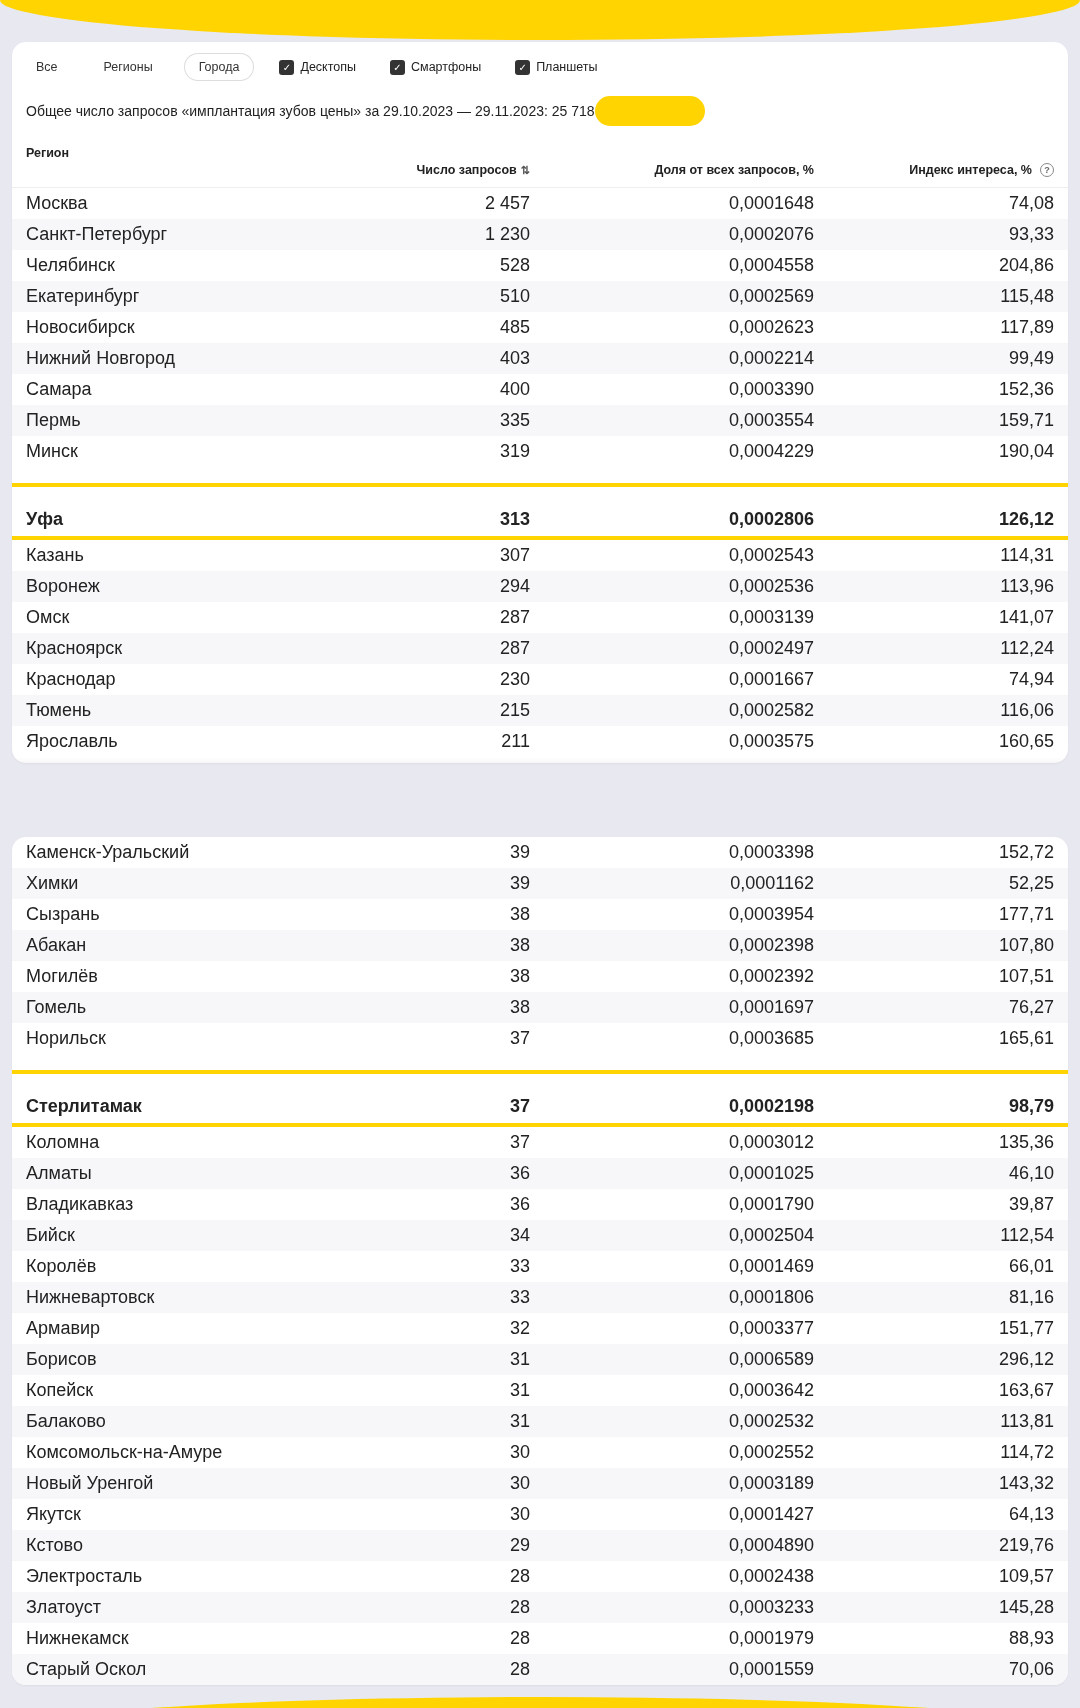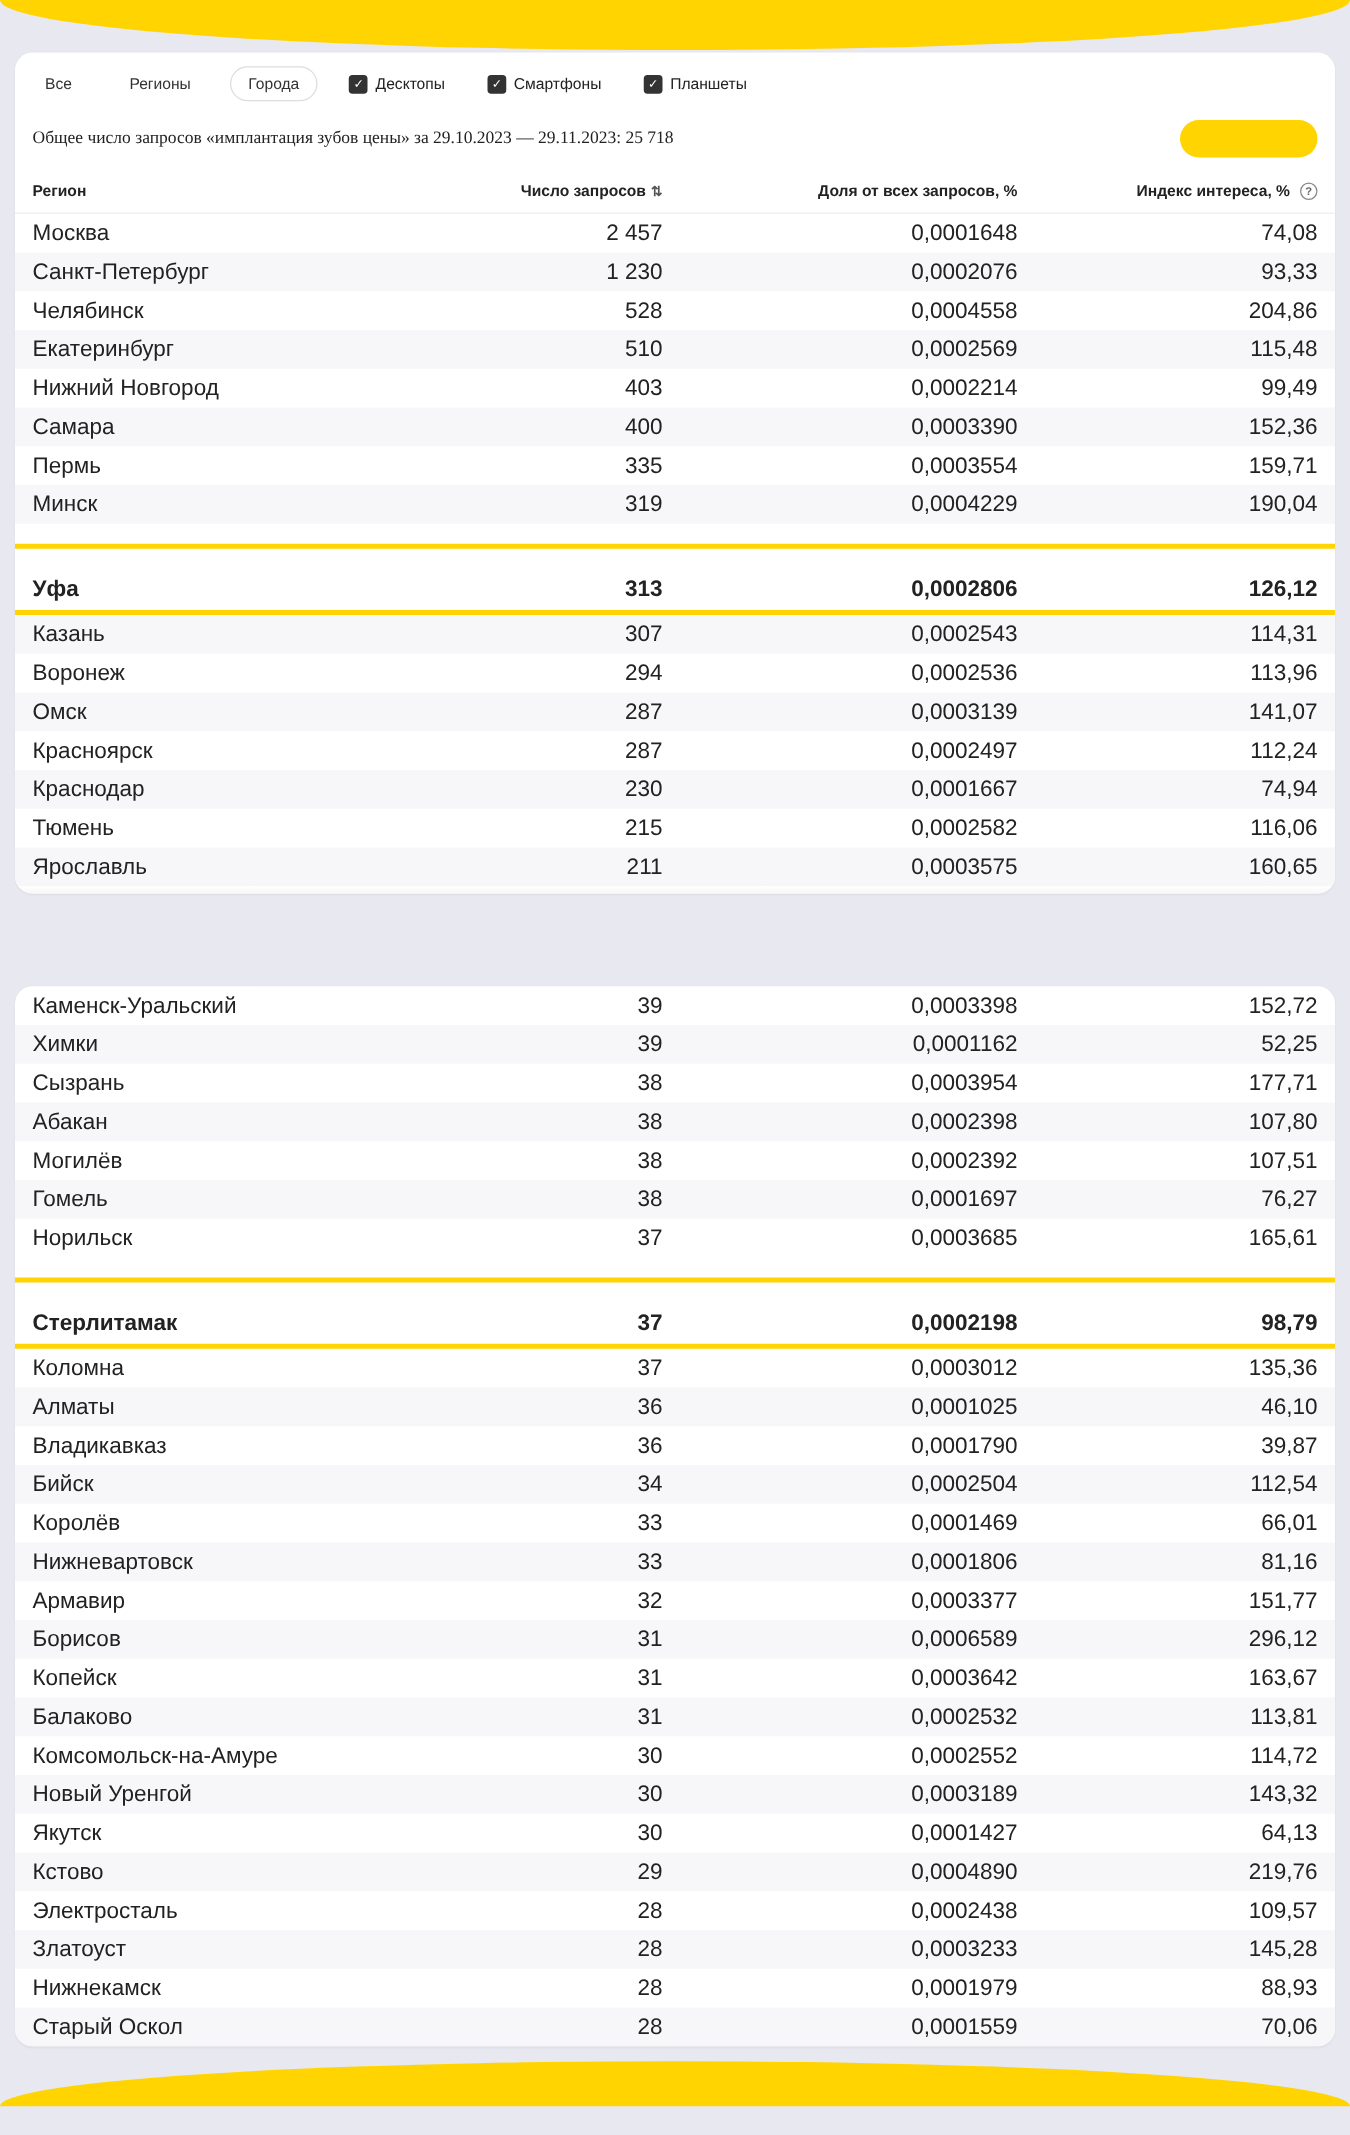--- a/index.html
+++ b/index.html
@@ -51,43 +51,42 @@
   background: #333;
   border-radius: 3px;
   display: inline-flex;
   align-items: center;
   justify-content: center;
   color: #fff;
   font-size: 10px;
 }
 .summary-row {
   display: flex;
-  justify-content: space-between;
+  justify-content: flex-start;
   align-items: center;
   padding: 6px 14px 10px 14px;
-  font-family: Liberation Serif, serif;
 }
 .summary-text { font-size: 14px; color: #222; }
 .yellow-pill {
   width: 110px; height: 30px;
   background: #ffd400;
   border-radius: 18px;
 }
 .table { width: 100%; }
 .thead {
   display: grid;
   grid-template-columns: 320px 160px 260px 1fr;
   padding: 10px 14px;
   font-size: 12.5px;
   font-weight: 700;
   border-bottom: 1px solid #eee;
   gap: 24px;
 }
 .th-left { text-align: left; }
-.th-right { text-align: right; display: flex; justify-content: flex-end; align-items: center; gap: 4px; }
+.th-right { text-align: right; display: flex; justify-content: flex-end; align-items: center; gap: 4px; margin-top: 17px; }
 .sort-icon { font-size: 11px; color: #555; }
 .help-icon {
   width: 14px; height: 14px; border: 1px solid #888;
   border-radius: 50%; display: inline-flex;
   align-items: center; justify-content: center;
   font-size: 9px; color: #666; margin-left: 4px;
 }
 .row {
   display: grid;
   grid-template-columns: 320px 160px 260px 1fr;
@@ -199,20 +198,26 @@
           <div class="cell-right">0,0004558</div>
           <div class="cell-right">204,86</div>
         </div>
         <div class="row">
           <div>Екатеринбург</div>
           <div class="cell-right">510</div>
           <div class="cell-right">0,0002569</div>
           <div class="cell-right">115,48</div>
         </div>
         <div class="row">
+          <div>Новосибирск</div>
+          <div class="cell-right">485</div>
+          <div class="cell-right">0,0002623</div>
+          <div class="cell-right">117,89</div>
+        </div>
+        <div class="row">
           <div>Нижний Новгород</div>
           <div class="cell-right">403</div>
           <div class="cell-right">0,0002214</div>
           <div class="cell-right">99,49</div>
         </div>
         <div class="row">
           <div>Самара</div>
           <div class="cell-right">400</div>
           <div class="cell-right">0,0003390</div>
           <div class="cell-right">152,36</div>

